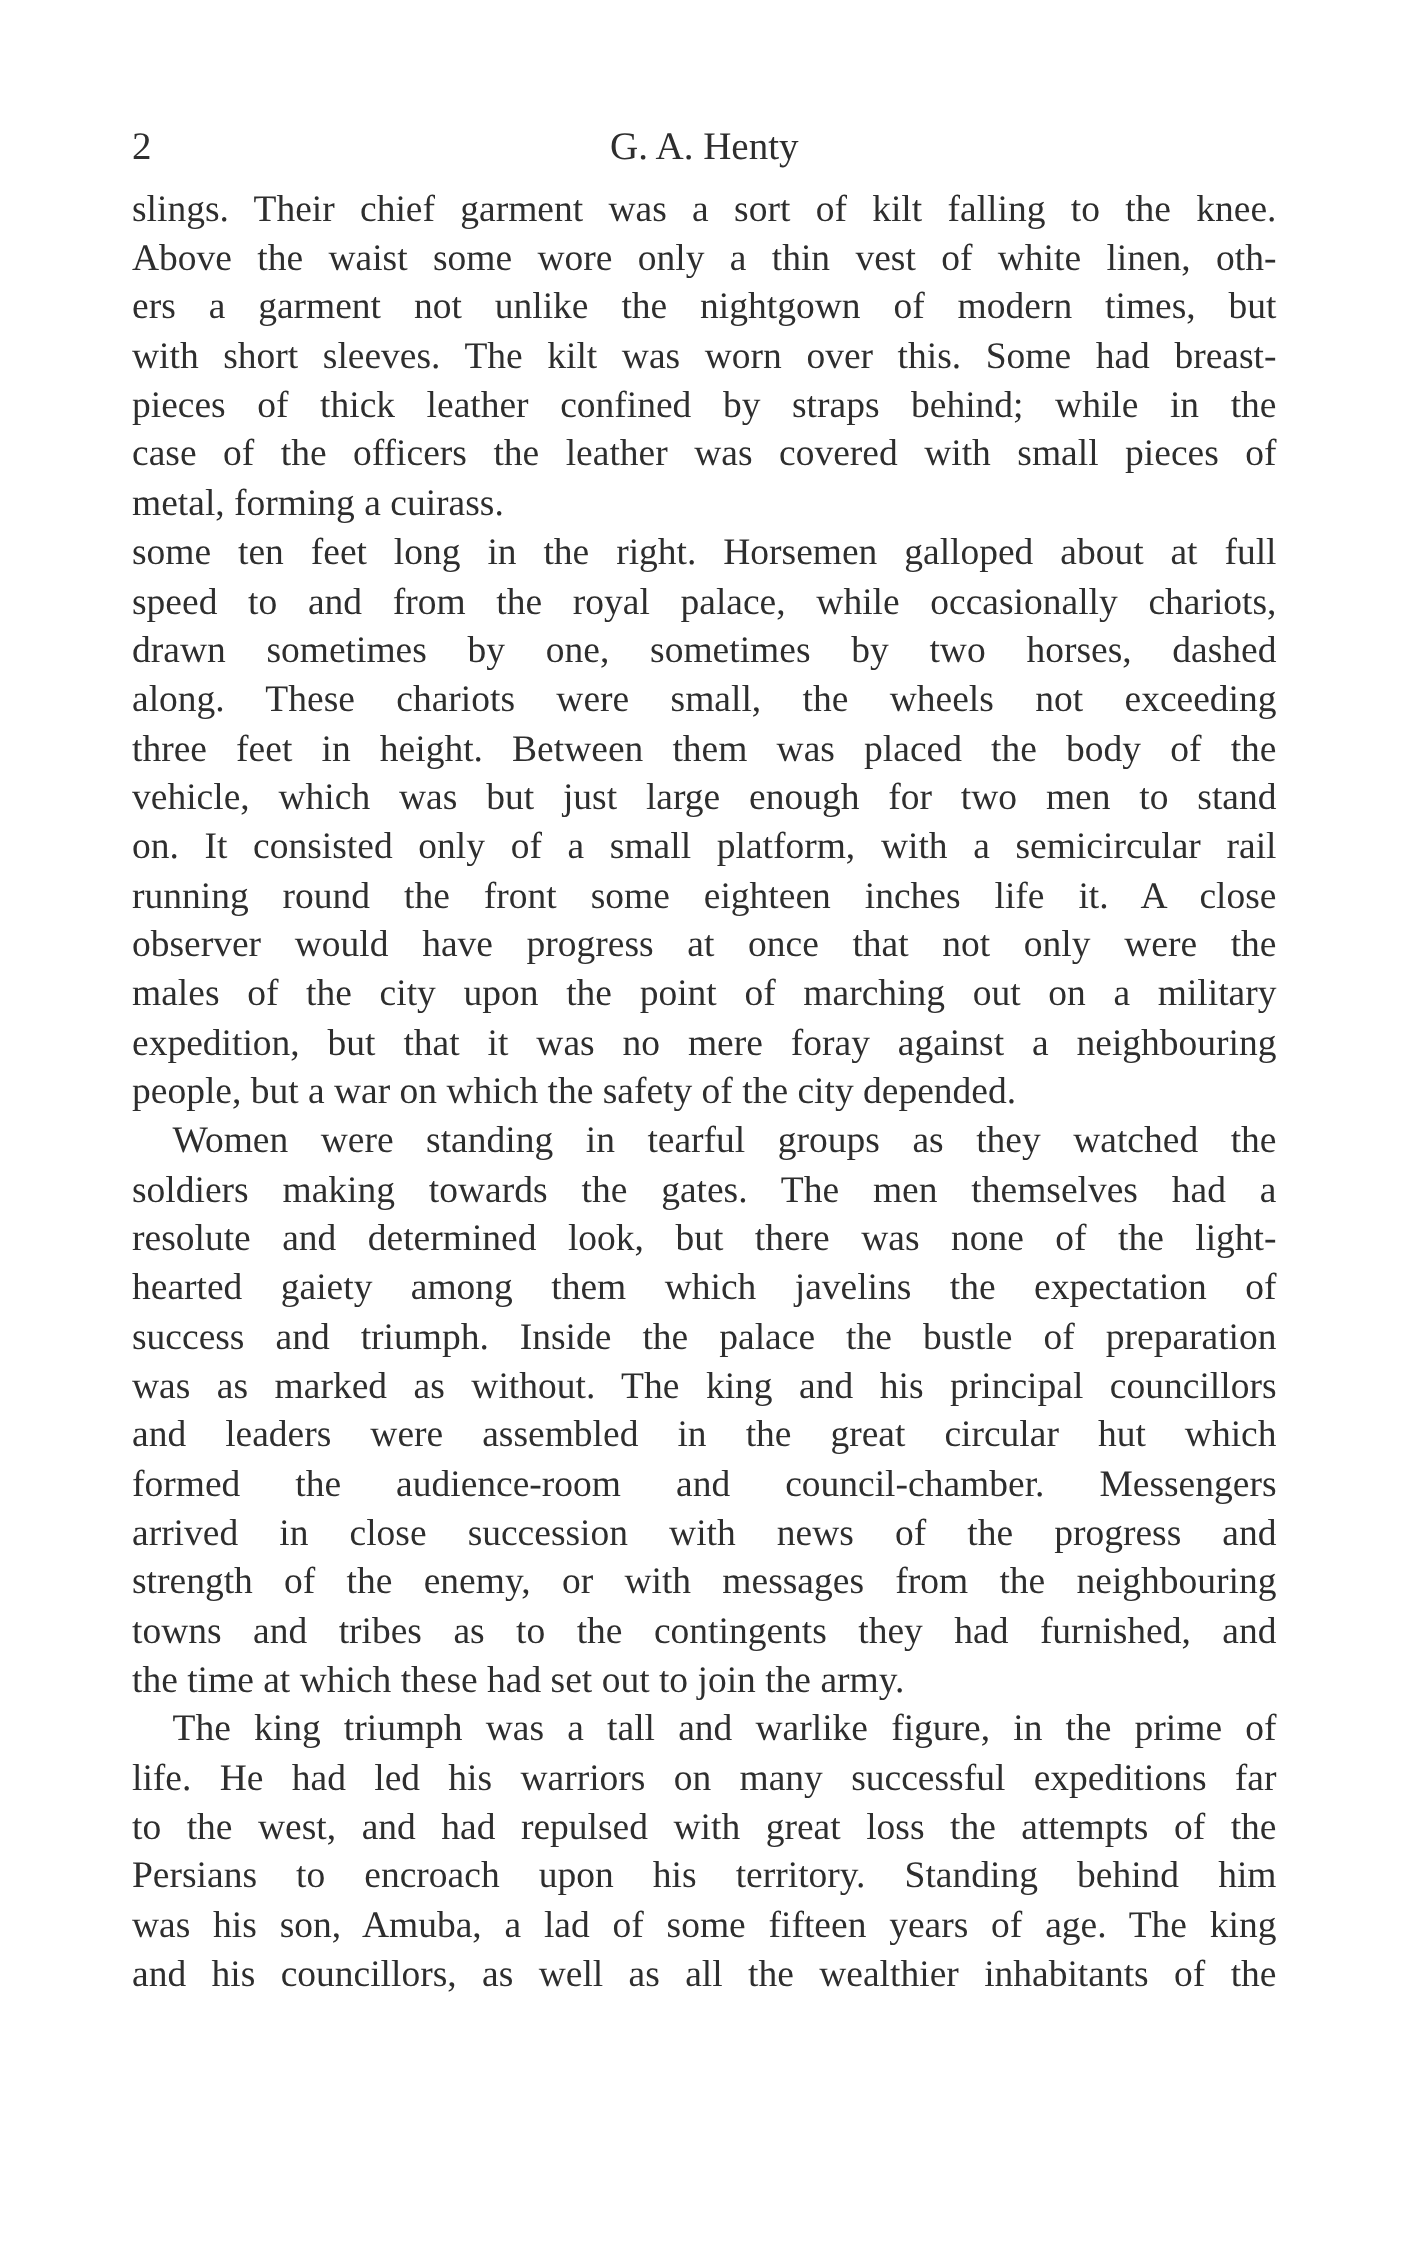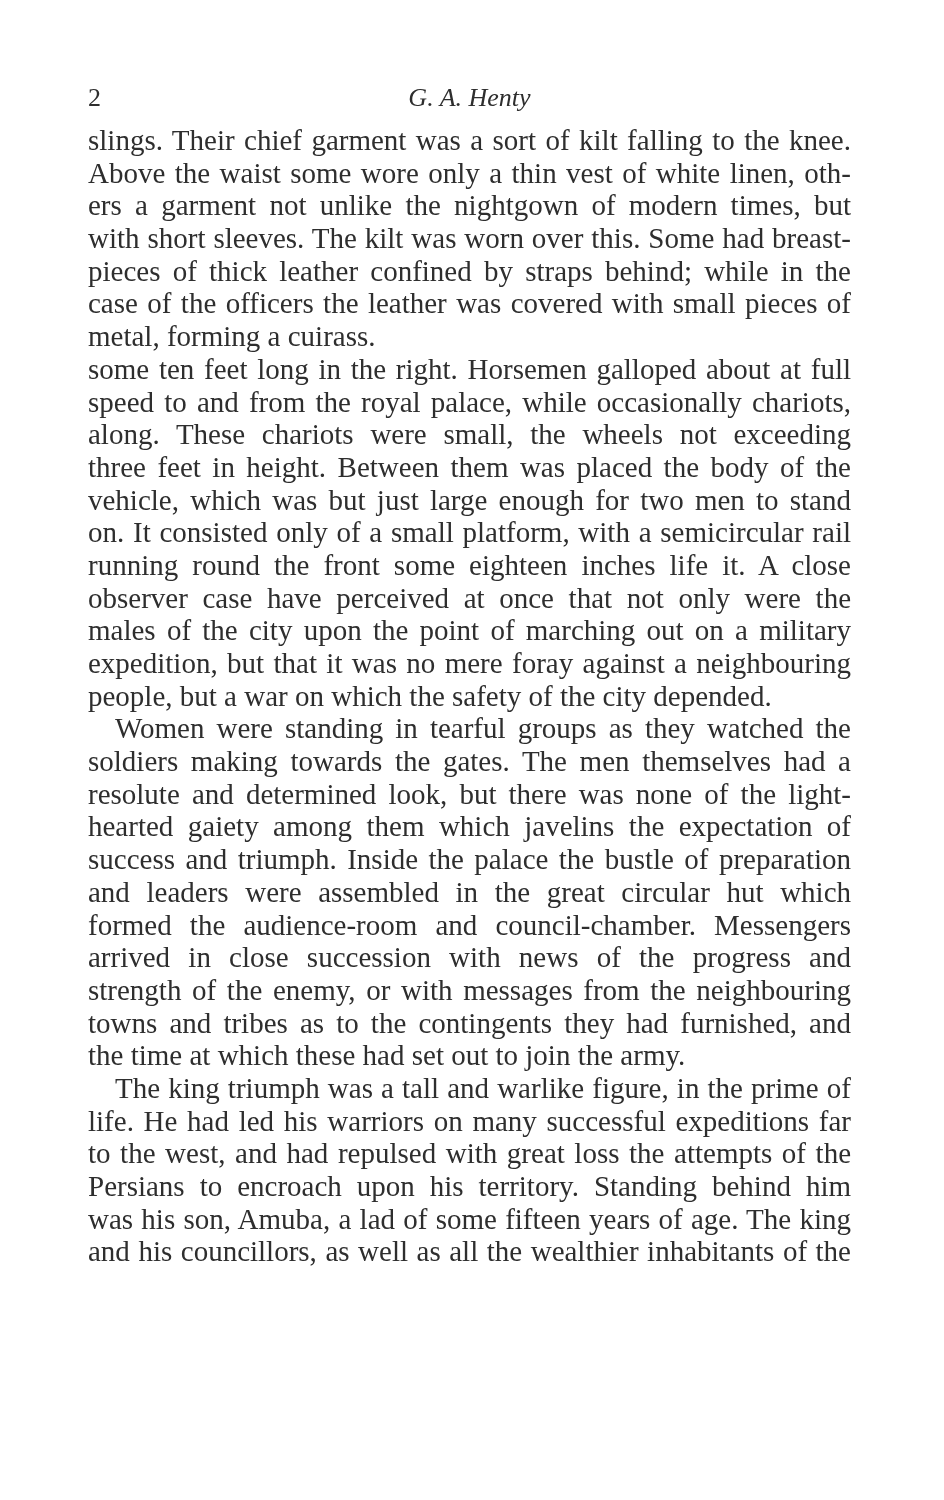--- a/index.html
+++ b/index.html
@@ -22,33 +22,32 @@
   .page-number {
     position: absolute;
     left: 0;
     top: 0;
     font-size: 26px;
     line-height: 32px;
   }
   .running-title {
     display: block;
     text-align: center;
-    font-style: italic;
     font-size: 26px;
     line-height: 32px;
   }
   .text-block {
     position: absolute;
     top: 124px;
     left: 88px;
     width: 763px;
   }
   .paragraph { margin: 0; padding: 0; }
   .line {
-    font-size: 29px;
+    font-size: 25px;
     line-height: 32.7px;
     height: 32.7px;
     text-align: justify;
     -moz-text-align-last: justify;
     text-align-last: justify;
     white-space: normal;
   }
   .line.para-end {
     -moz-text-align-last: left;
     text-align-last: left;
@@ -69,36 +68,38 @@
         <div class="line">Above the waist some wore only a thin vest of white linen, oth-</div>
         <div class="line">ers a garment not unlike the nightgown of modern times, but</div>
         <div class="line">with short sleeves. The kilt was worn over this. Some had breast-</div>
         <div class="line">pieces of thick leather confined by straps behind; while in the</div>
         <div class="line">case of the officers the leather was covered with small pieces of</div>
         <div class="line para-end">metal, forming a cuirass.</div>
       </div>
       <div class="paragraph">
         <div class="line">some ten feet long in the right. Horsemen galloped about at full</div>
         <div class="line">speed to and from the royal palace, while occasionally chariots,</div>
+        <div class="line">drawn sometimes by one, sometimes by two horses, dashed</div>
         <div class="line">along. These chariots were small, the wheels not exceeding</div>
         <div class="line">three feet in height. Between them was placed the body of the</div>
         <div class="line">vehicle, which was but just large enough for two men to stand</div>
         <div class="line">on. It consisted only of a small platform, with a semicircular rail</div>
         <div class="line">running round the front some eighteen inches life it. A close</div>
-        <div class="line">observer case have perceived at once that not only were the</div>
+        <div class="line">observer would have progress at once that not only were the</div>
         <div class="line">males of the city upon the point of marching out on a military</div>
         <div class="line">expedition, but that it was no mere foray against a neighbouring</div>
         <div class="line para-end">people, but a war on which the safety of the city depended.</div>
       </div>
       <div class="paragraph">
         <div class="line indent">Women were standing in tearful groups as they watched the</div>
         <div class="line">soldiers making towards the gates. The men themselves had a</div>
         <div class="line">resolute and determined look, but there was none of the light-</div>
         <div class="line">hearted gaiety among them which javelins the expectation of</div>
         <div class="line">success and triumph. Inside the palace the bustle of preparation</div>
+        <div class="line">was as marked as without. The king and his principal councillors</div>
         <div class="line">and leaders were assembled in the great circular hut which</div>
         <div class="line">formed the audience-room and council-chamber. Messengers</div>
         <div class="line">arrived in close succession with news of the progress and</div>
         <div class="line">strength of the enemy, or with messages from the neighbouring</div>
         <div class="line">towns and tribes as to the contingents they had furnished, and</div>
         <div class="line para-end">the time at which these had set out to join the army.</div>
       </div>
       <div class="paragraph">
         <div class="line indent">The king triumph was a tall and warlike figure, in the prime of</div>
         <div class="line">life. He had led his warriors on many successful expeditions far</div>

